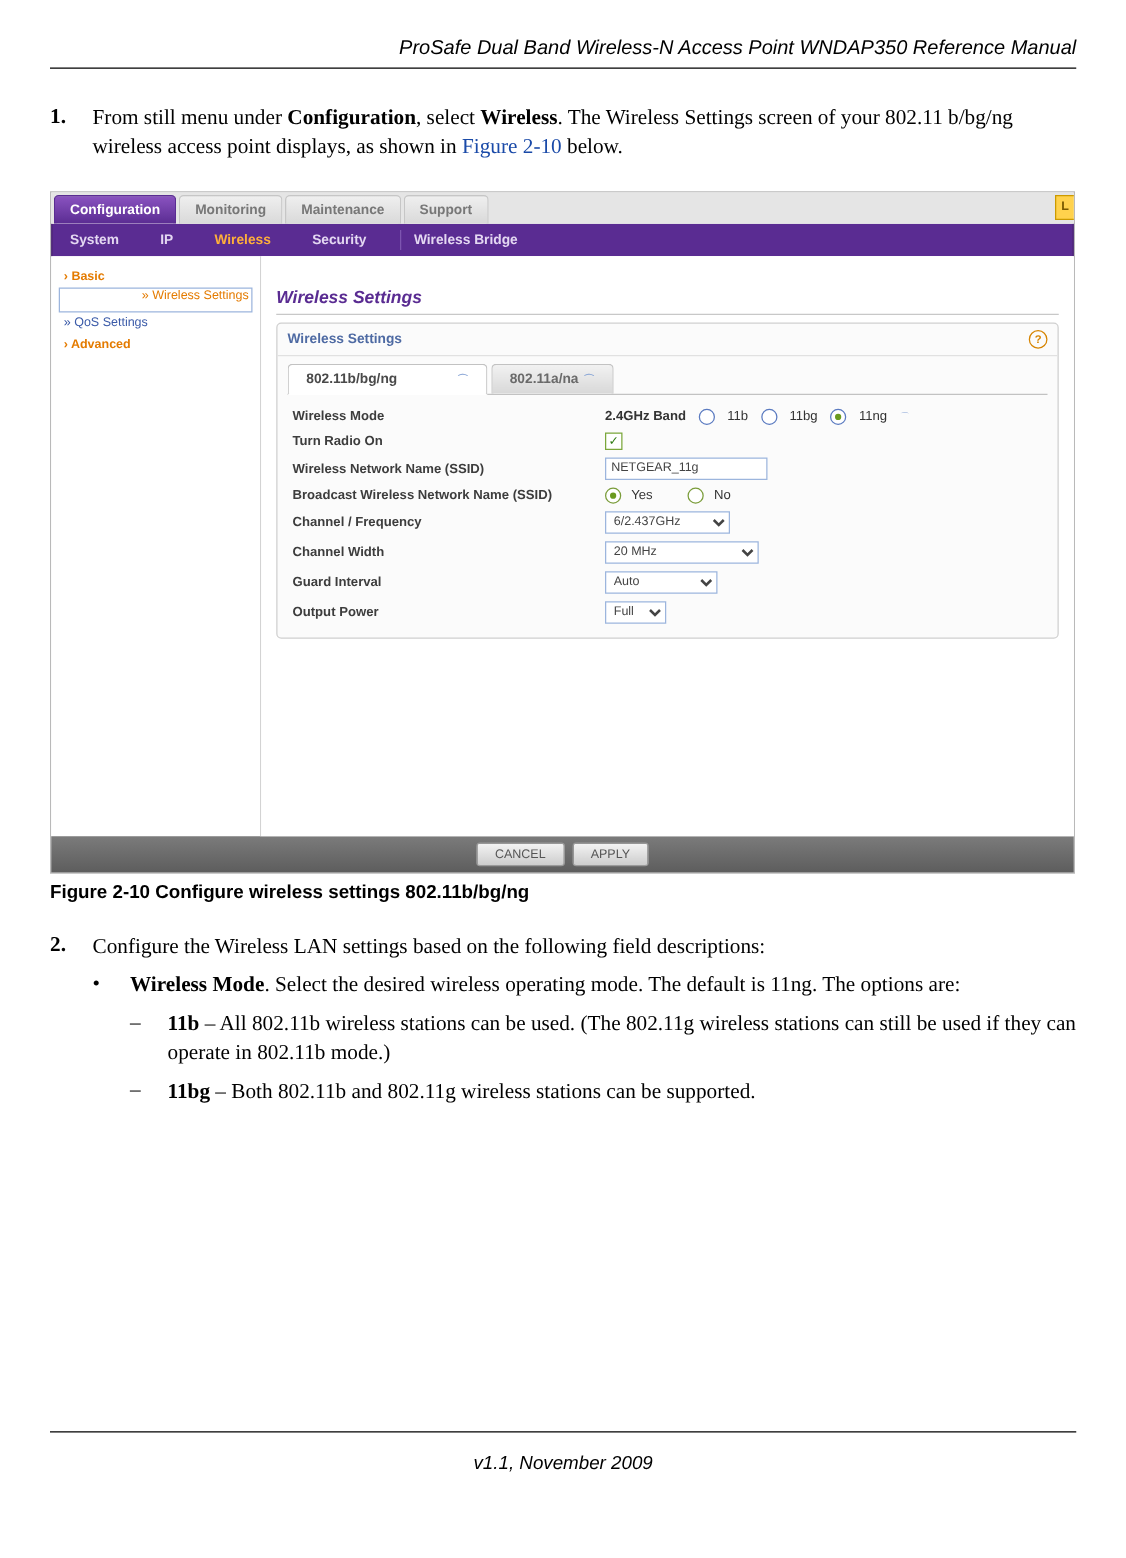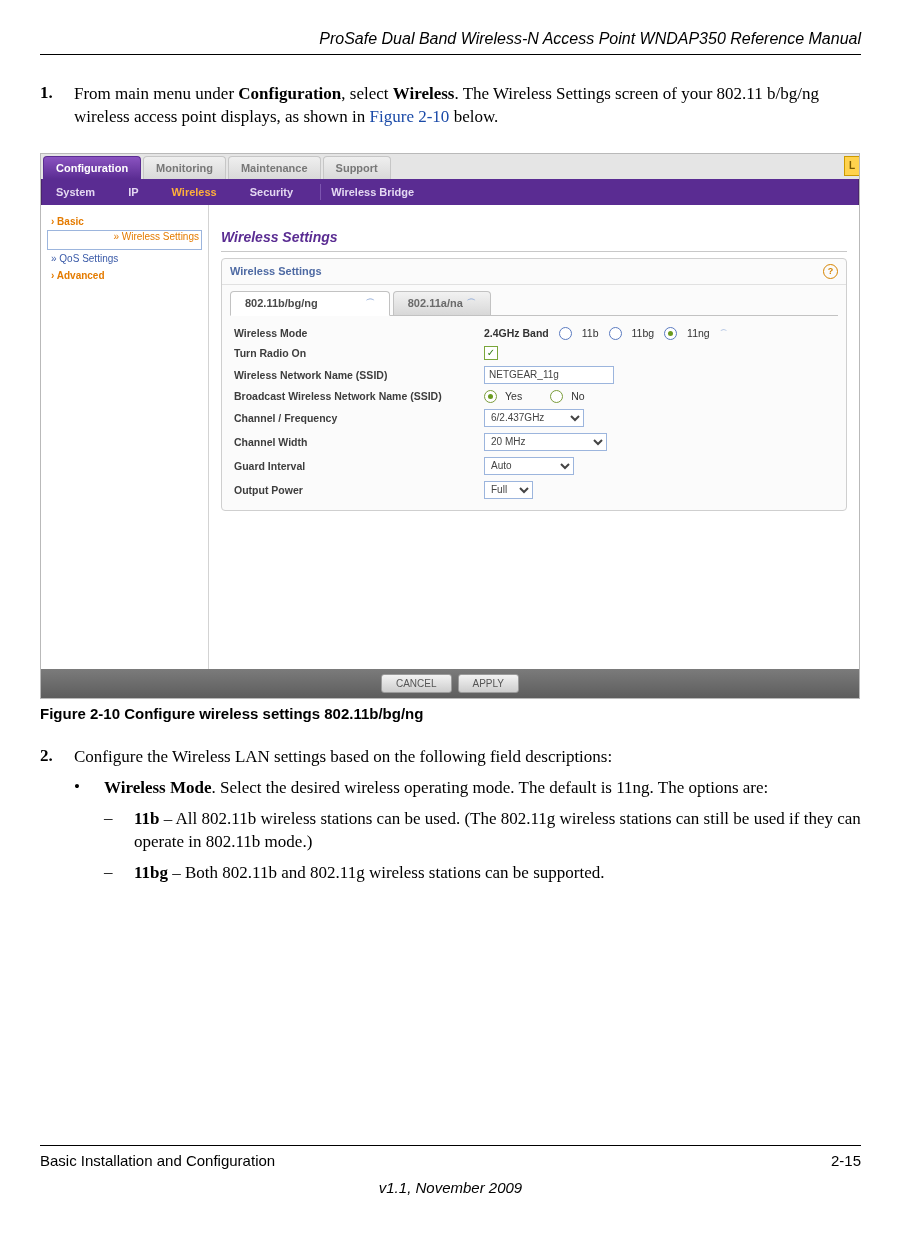--- a/index.html
+++ b/index.html
@@ -196,21 +196,21 @@
   .wifi-sup { font-size: 8px; vertical-align: super; color: #8aa6d6; }
 </style>
 </head>
 <body>
 
 <div class="doc-header">ProSafe Dual Band Wireless-N Access Point WNDAP350 Reference Manual</div>
 
 <div class="step-row">
   <div class="step-num">1.</div>
   <div class="step-body">
-    <span>From main menu under </span><b>Configuration</b><span>, select </span><b>Wireless</b><span>. The Wireless Settings screen of your 802.11 b/bg/ng wireless access point displays, as shown in </span><span class="fig-ref">Figure 2-10</span><span> below.</span>
+    <span>From still menu under </span><b>Configuration</b><span>, select </span><b>Wireless</b><span>. The Wireless Settings screen of your 802.11 b/bg/ng wireless access point displays, as shown in </span><span class="fig-ref">Figure 2-10</span><span> below.</span>
   </div>
 </div>
 
 <div class="shot">
   <div class="tabs-pri">
     <div class="tab-pri active">Configuration</div>
     <div class="tab-pri">Monitoring</div>
     <div class="tab-pri">Maintenance</div>
     <div class="tab-pri">Support</div>
     <div class="corner-badge">L</div>
@@ -332,18 +332,14 @@
   <div class="dash-mark">–</div>
   <div class="dash-body"><b>11b</b><span> – All 802.11b wireless stations can be used. (The 802.11g wireless stations can still be used if they can operate in 802.11b mode.)</span></div>
 </div>
 
 <div class="dash-row">
   <div class="dash-mark">–</div>
   <div class="dash-body"><b>11bg</b><span> – Both 802.11b and 802.11g wireless stations can be supported.</span></div>
 </div>
 
 <div class="doc-footer">
-  <div class="foot-row">
-    <span>Basic Installation and Configuration</span>
-    <span>2-15</span>
-  </div>
   <div class="foot-ver">v1.1, November 2009</div>
 </div>
 
 </body></html>

